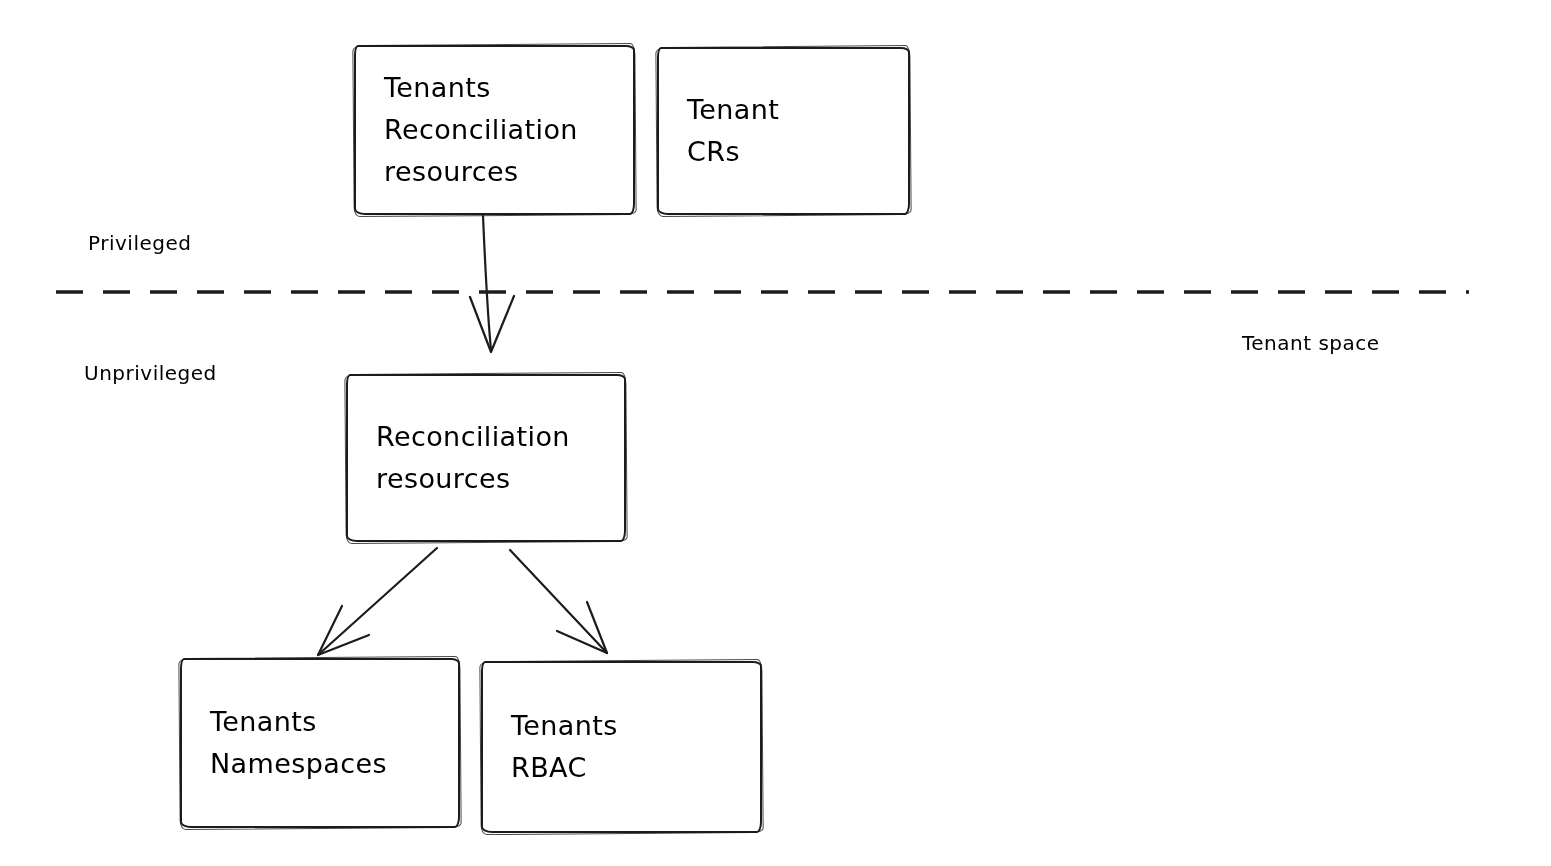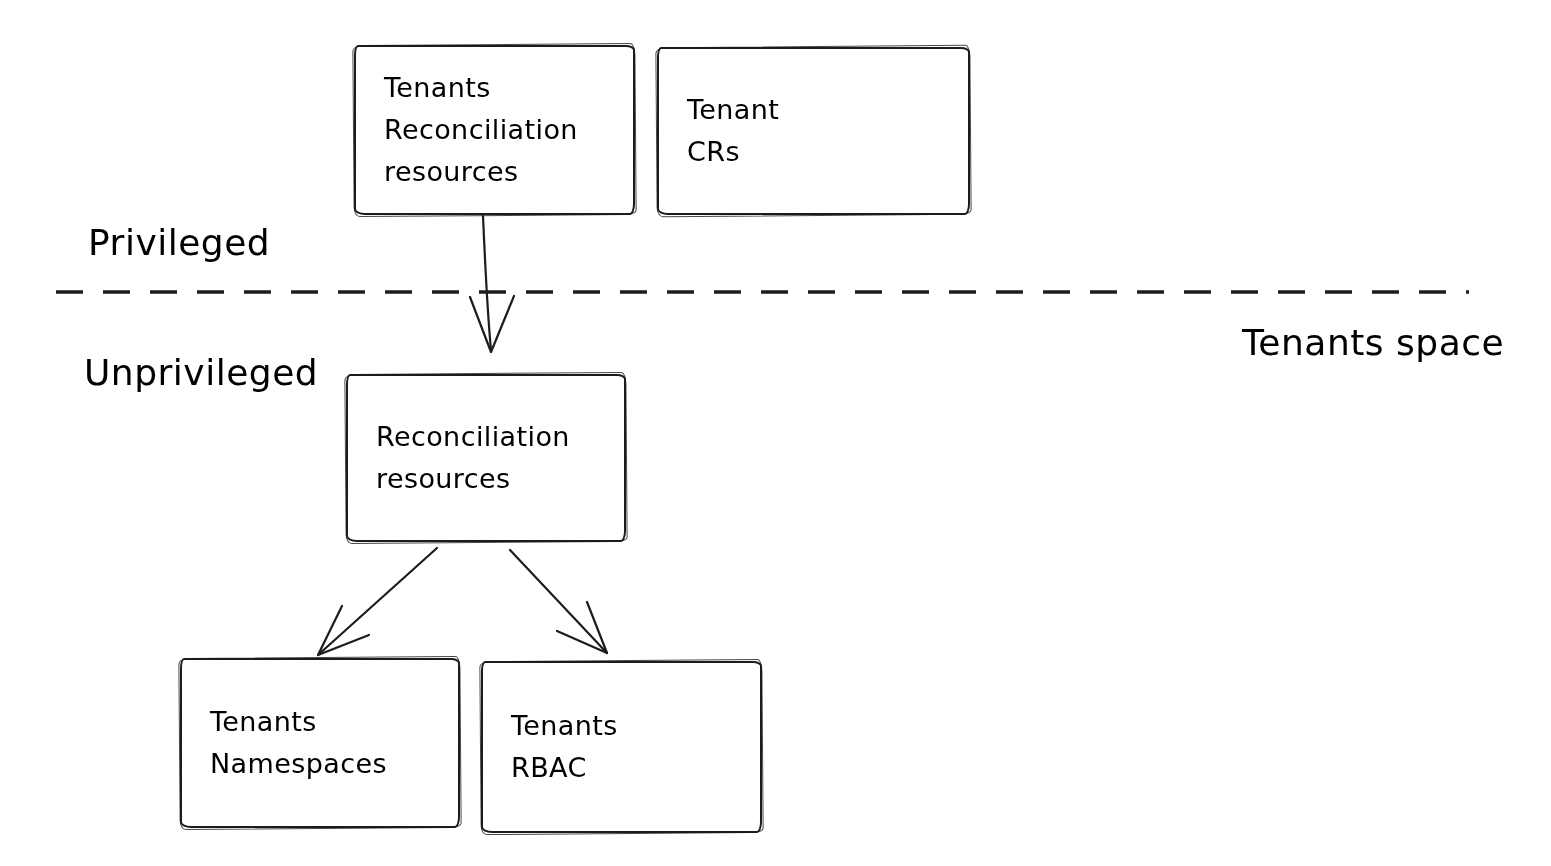--- a/index.html
+++ b/index.html
@@ -39,28 +39,28 @@
     pointer-events: none;
   }
   .node-label {
     font-size: 27px;
     line-height: 42px;
     letter-spacing: 0.4px;
     white-space: pre-line;
   }
   .zone-label {
     position: absolute;
-    font-size: 36px;
+    font-size: 20px;
     line-height: 34px;
     letter-spacing: 0.5px;
     white-space: nowrap;
   }
   
   #node-0 { left: 354px; top: 45px;  width: 281px; height: 170px; }
-  #node-1 { left: 657px; top: 47px;  width: 313px; height: 168px; }
+  #node-1 { left: 657px; top: 47px;  width: 253px; height: 168px; }
   #node-2 { left: 346px; top: 374px; width: 280px; height: 168px; }
   #node-3 { left: 180px; top: 658px; width: 280px; height: 170px; }
   #node-4 { left: 481px; top: 661px; width: 281px; height: 172px; }
   
   #zone-privileged   { left: 88px;   top: 226px; }
   #zone-unprivileged { left: 84px;   top: 312px; margin-top: 44px; }
   #zone-platform     { left: 1240px; top: 226px; }
   #zone-tenant       { left: 1242px; top: 326px; }
 </style>
 </head>
@@ -112,15 +112,15 @@
   <div class="node" id="node-4">
     <span class="node-label">Tenants
 RBAC</span>
   </div>
 
   <div class="zone-label" id="zone-privileged">Privileged</div>
 
   <div class="zone-label" id="zone-unprivileged">Unprivileged</div>
 
 
-  <div class="zone-label" id="zone-tenant">Tenants space</div>
+  <div class="zone-label" id="zone-tenant">Tenant space</div>
 
 </div>
 
 </body></html>

